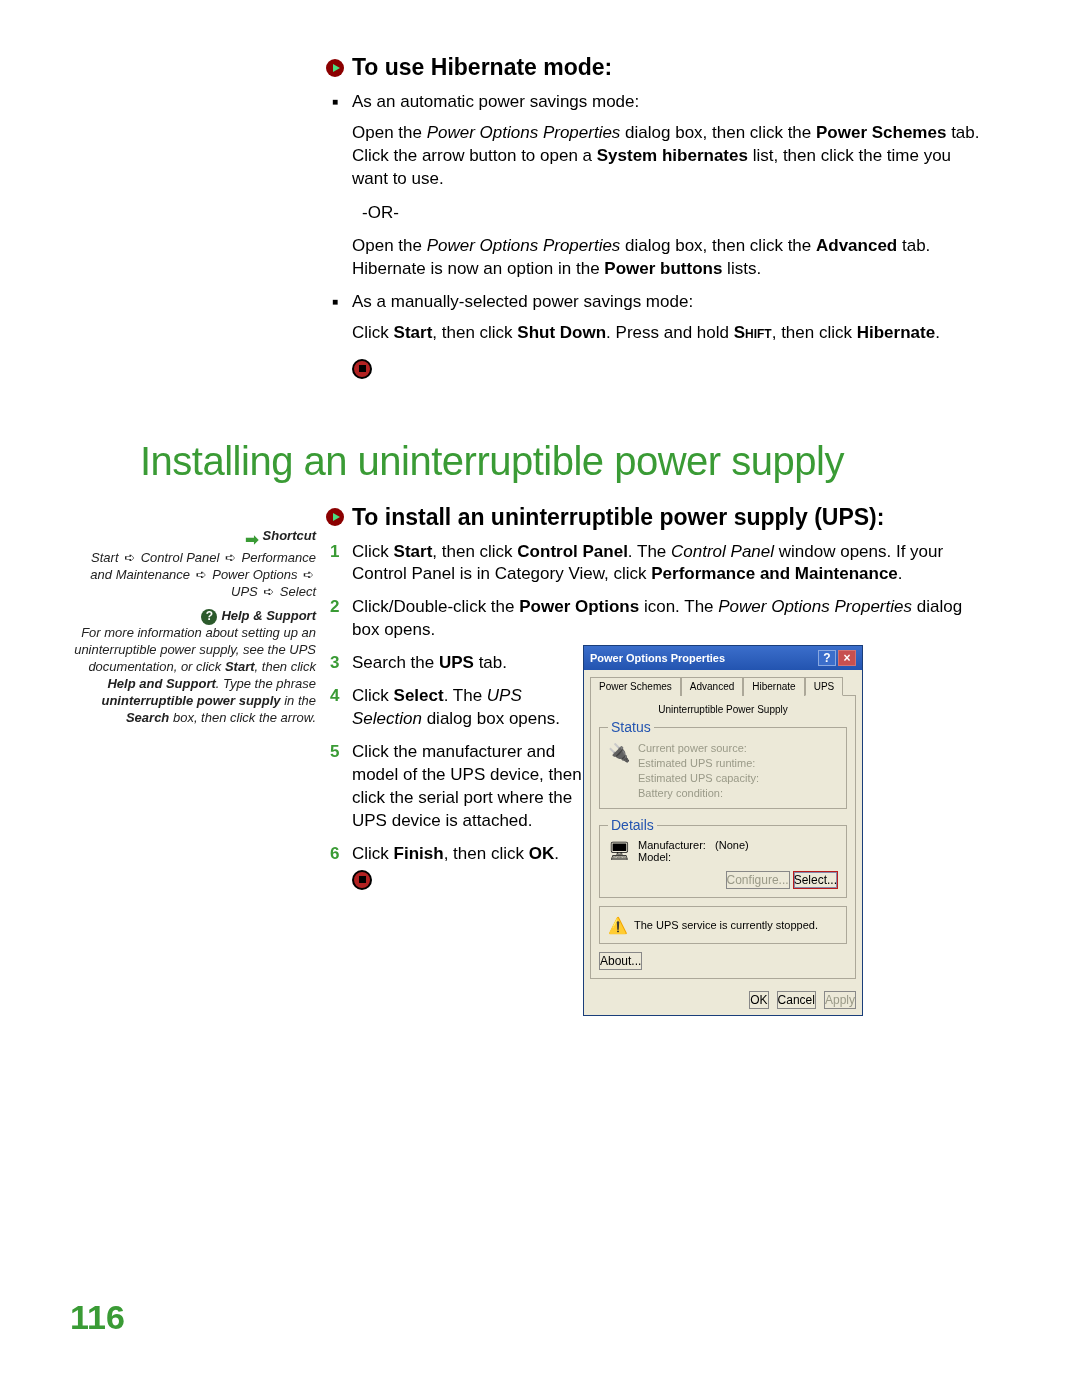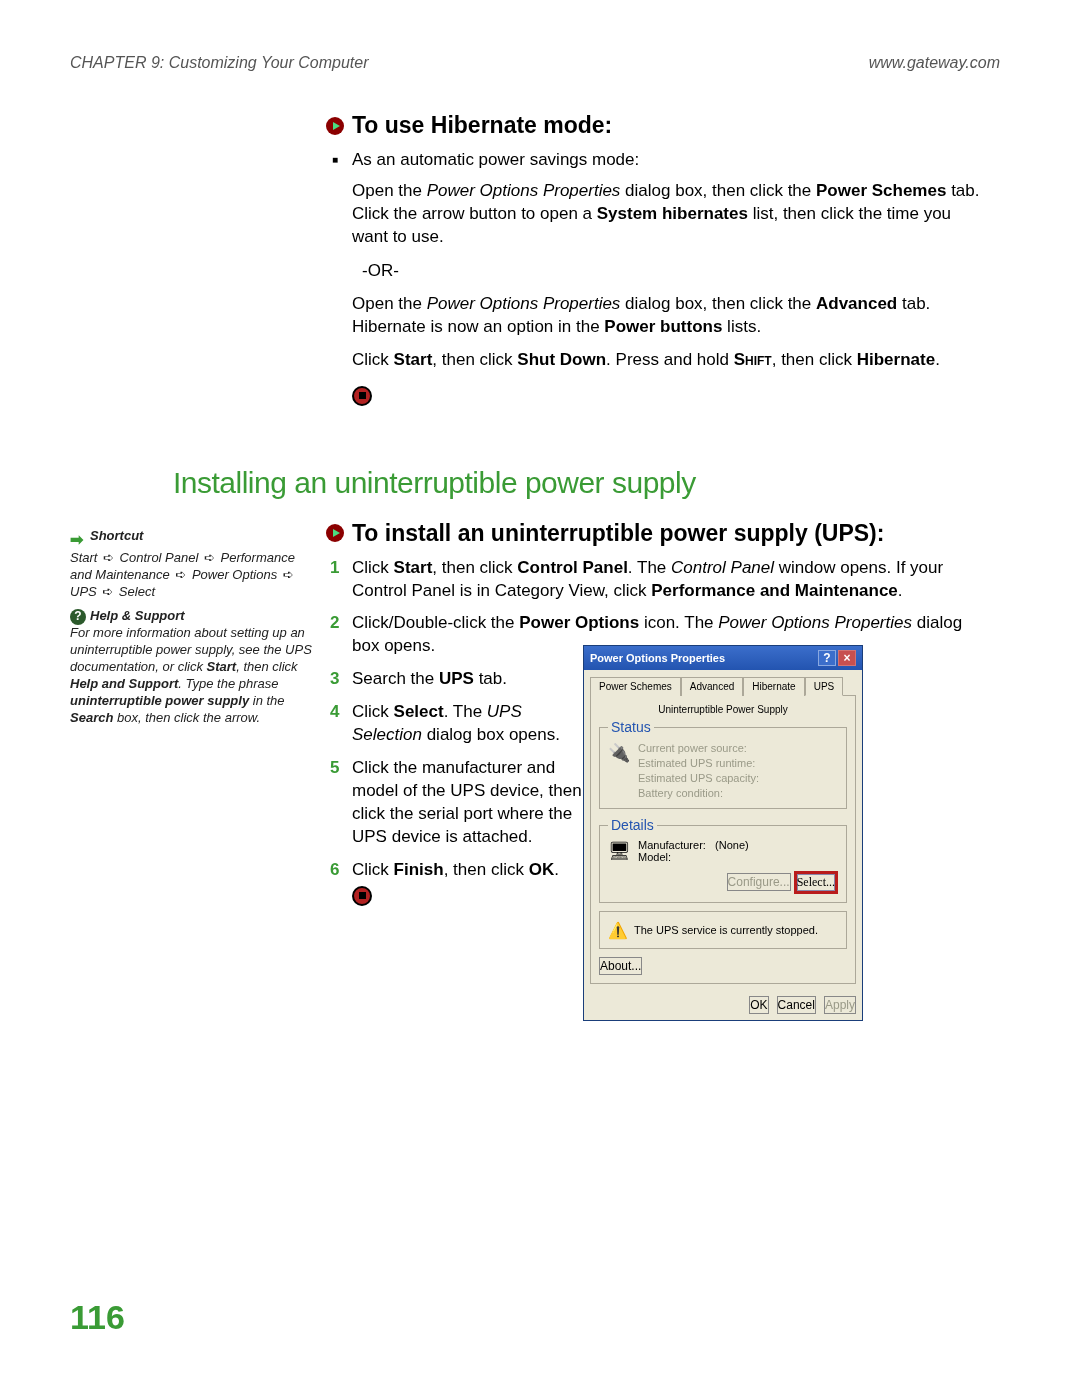--- a/index.html
+++ b/index.html
@@ -64,36 +64,37 @@
     display: inline-flex; align-items: center; justify-content: center;
     margin-left: 26px; margin-top: 4px;
   }
   .stop::after {
     content: ''; width: 7px; height: 7px; background: #000;
   }
   h2.green {
     color: #3a9b35;
     font-family: Arial, sans-serif;
     font-weight: normal;
-    font-size: 30px;
+    font-size: 40px;
     margin-top: 60px;
     margin-bottom: 20px;
-    margin-left: 103px;
+    margin-left: 70px;
     letter-spacing: -0.5px;
   }
   .ol { list-style: none; padding-left: 26px; }
   .ol > li { position: relative; margin-bottom: 10px; line-height: 1.35; }
   .ol > li .num {
     position: absolute; left: -22px; top: 0;
     color: #3a9b35; font-weight: bold;
   }
   .side-col {
     position: absolute;
     left: 70px;
     width: 246px;
+    text-align: right;
     font-size: 13px;
     font-style: italic;
     color: #222;
     line-height: 1.3;
   }
   .side-col .hd { font-weight: bold; font-style: italic; display: inline-flex; align-items: center; gap: 4px; }
   .side-col .arrow-icon {
     width: 16px; height: 12px; display: inline-block; position: relative;
   }
   .side-col .arrow-icon::before {
@@ -157,57 +158,58 @@
   .dialog .gray { color: #9a9a88; }
   .dialog .row { display: flex; align-items: flex-start; gap: 6px; }
   .dialog .icn {
     width: 24px; height: 24px; background: #ece9d8; border: 0;
     display: inline-block; flex-shrink: 0; font-size: 18px; line-height: 24px;
   }
   .dialog .btn {
     border: 1px solid #888; background: #ece9d8; padding: 1px 0;
     font-size: 12px; font-family: inherit;
   }
-  .dialog .btn.default { border: 3px solid #b91c1c; box-shadow: 0 0 0 1px #88a inset; font-family: Liberation Serif, serif; }
+  .dialog .btn.default { border: 1px solid #b91c1c; box-shadow: 0 0 0 1px #88a inset; }
   .dialog .btnrow { display: flex; justify-content: flex-end; gap: 8px; padding: 6px; }
   .dialog .warn {
     width: 20px; height: 20px; display: inline-flex; align-items: center; justify-content: center;
     font-size: 16px;
   }
   .smallcaps { font-variant: small-caps; font-weight: bold; }
   .crumb { font-style: normal; display: inline-block; margin: 0 2px; }
   b { font-weight: bold; }
   i { font-style: italic; }
 </style>
 </head>
 <body>
 
 <div class="page">
-  <div class="header">
-    <span>CHAPTER 9: Customizing Your Computer</span>
-    <span>www.gateway.com</span>
-  </div>
 
   <div class="section">
     <div class="proc-head">
       <span class="play"></span>
       <span>To use Hibernate mode:</span>
     </div>
     <ul class="bullet-list">
       <li>
         <span>As an automatic power savings mode:</span>
       </li>
     </ul>
     <p class="indent">
       <span>Open the </span><i>Power Options Properties</i><span> dialog box, then click the </span><b>Power Schemes</b><span> tab. Click the arrow button to open a </span><b>System hibernates</b><span> list, then click the time you want to use.</span>
     </p>
     <p class="or">-OR-</p>
     <p class="indent">
       <span>Open the </span><i>Power Options Properties</i><span> dialog box, then click the </span><b>Advanced</b><span> tab. Hibernate is now an option in the </span><b>Power buttons</b><span> lists.</span>
     </p>
+    <ul class="bullet-list">
+      <li>
+        <span>As a manually-selected power savings mode:</span>
+      </li>
+    </ul>
     <p class="indent">
       <span>Click </span><b>Start</b><span>, then click </span><b>Shut Down</b><span>. Press and hold </span><span class="smallcaps">Shift</span><span>, then click </span><b>Hibernate</b><span>.</span>
     </p>
     <span class="stop"></span>
   </div>
 
   <h2 class="green">Installing an uninterruptible power supply</h2>
 
   <div class="side-col side1">
     <div class="hd">

